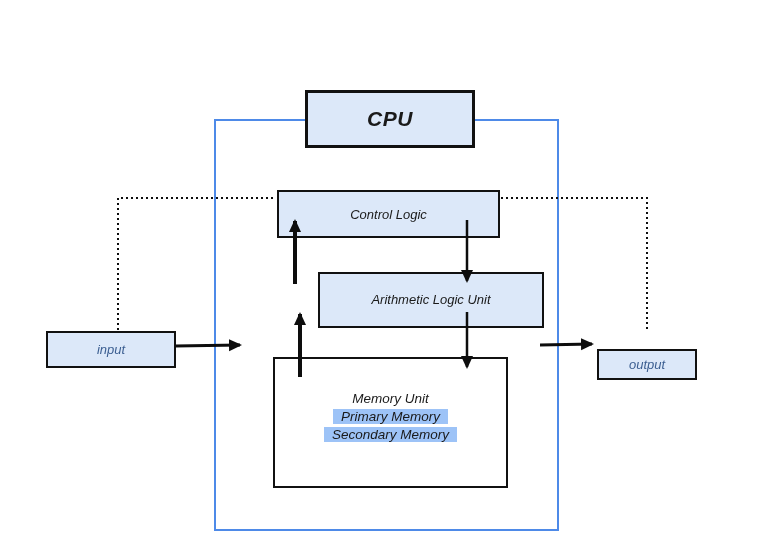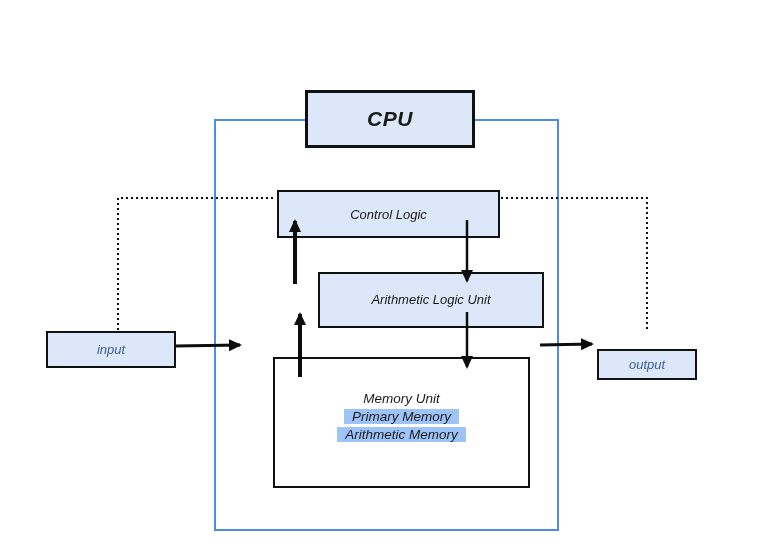--- a/index.html
+++ b/index.html
@@ -57,21 +57,21 @@
     border: 2.5px solid #111111;
     font-size: 13px;
     margin-left: 41px;
   }
   .alu-box .wrap-label {
     display: inline-block;
     max-width: 125px;
     line-height: 16px;
   }
   .memory-box {
-    left: 273px; top: 357px; width: 257px; height: 131px;
+    left: 273px; top: 357px; width: 235px; height: 131px;
     border: 2.5px solid #111111;
     align-items: flex-start;
     font-size: 13.5px;
   }
   .memory-content {
     margin-top: 31px;
     width: 100%;
     line-height: 18px;
   }
   .mem-highlight {
@@ -118,21 +118,21 @@
   </div>
 
   <div class="node fill-blue alu-box">
     <span class="wrap-label">Arithmetic Logic Unit</span>
   </div>
 
   <div class="node fill-white memory-box">
     <div class="memory-content">
       <div>Memory Unit</div>
       <div><span class="mem-highlight">Primary Memory</span></div>
-      <div><span class="mem-highlight">Arithmetic Memory</span></div>
+      <div><span class="mem-highlight">Secondary Memory</span></div>
     </div>
   </div>
 
   <div class="node fill-blue io-box input-box">
     <span>input</span>
   </div>
 
   <div class="node fill-blue io-box output-box">
     <span>output</span>
   </div>

